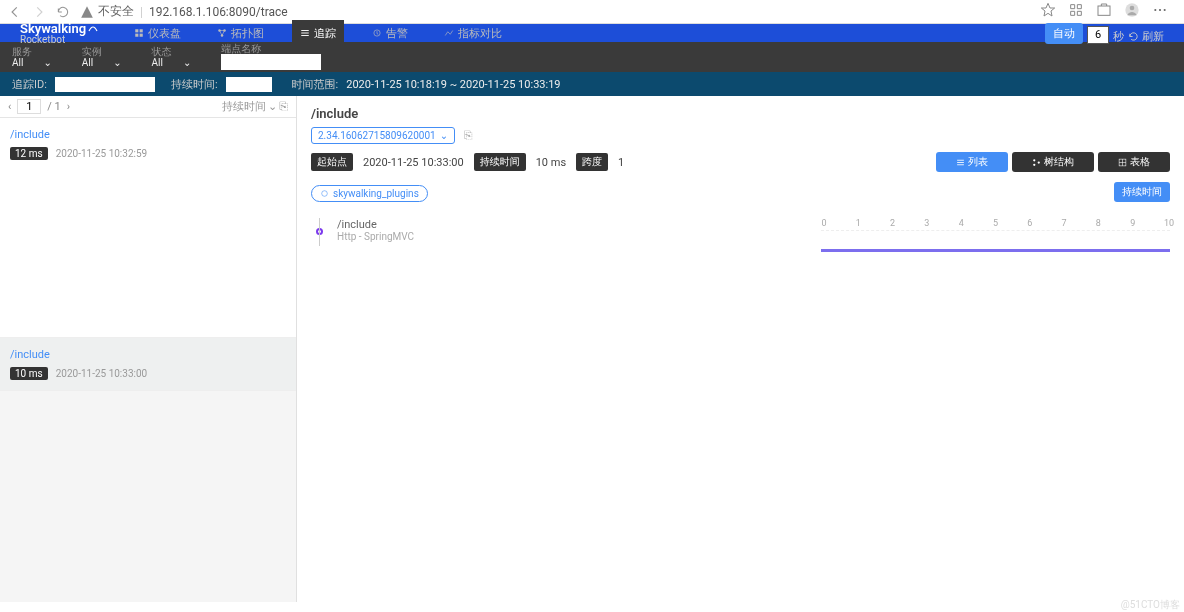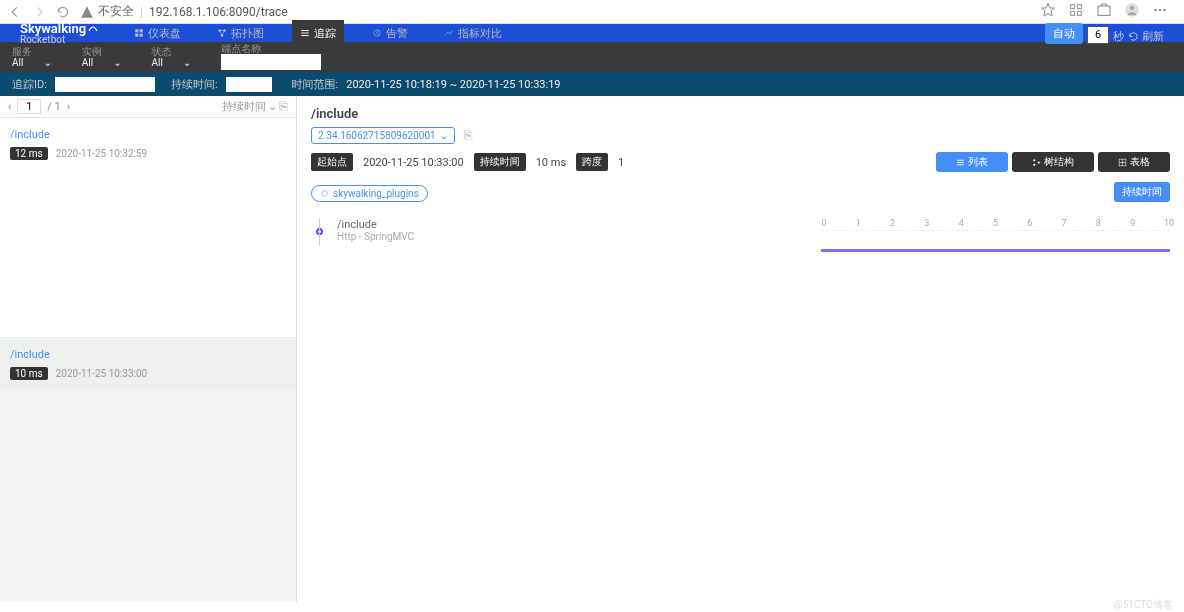--- a/index.html
+++ b/index.html
@@ -78,21 +78,21 @@
 .chart-left { width: 510px; display: flex; gap: 10px; align-items: flex-start; }
 .span-dot-wrap { position: relative; width: 16px; padding-top: 10px;}
 .span-dot { width: 7px; height: 7px; border: 2px solid #7c3aed; border-radius: 50%; background: #fff; margin: 0 auto;}
 .span-line { position: absolute; left: 50%; top: 0; width: 1px; height: 28px; background: #ccc; }
 .span-info .nm { font-size: 11px; color: #666; }
 .span-info .sub { font-size: 10px; color: #aaa; }
 .chart-right { flex: 1; position: relative; }
 .timeline-axis { display: flex; justify-content: space-between; font-size: 9px; color: #aaa; padding-bottom: 2px; border-bottom: 1px dashed #eee;}
 .timeline-axis span { width: 6px; text-align: center; }
 .span-bar { margin-top: 18px; height: 3px; background: #7c6eee; width: 100%; }
-.watermark { position: absolute; bottom: 0; right: 11px; font-size: 10px; color: #ddd; }
+.watermark { position: absolute; bottom: 0; right: 4px; font-size: 10px; color: #ddd; }
 </style>
 </head>
 <body>
 
 <div class="browser-bar">
   <span class="nav-btn">
       <svg viewBox="0 0 24 24">
         <path d="M15 4l-8 8 8 8" stroke="#666" stroke-width="2" fill="none"></path>
       </svg>
     </span>

